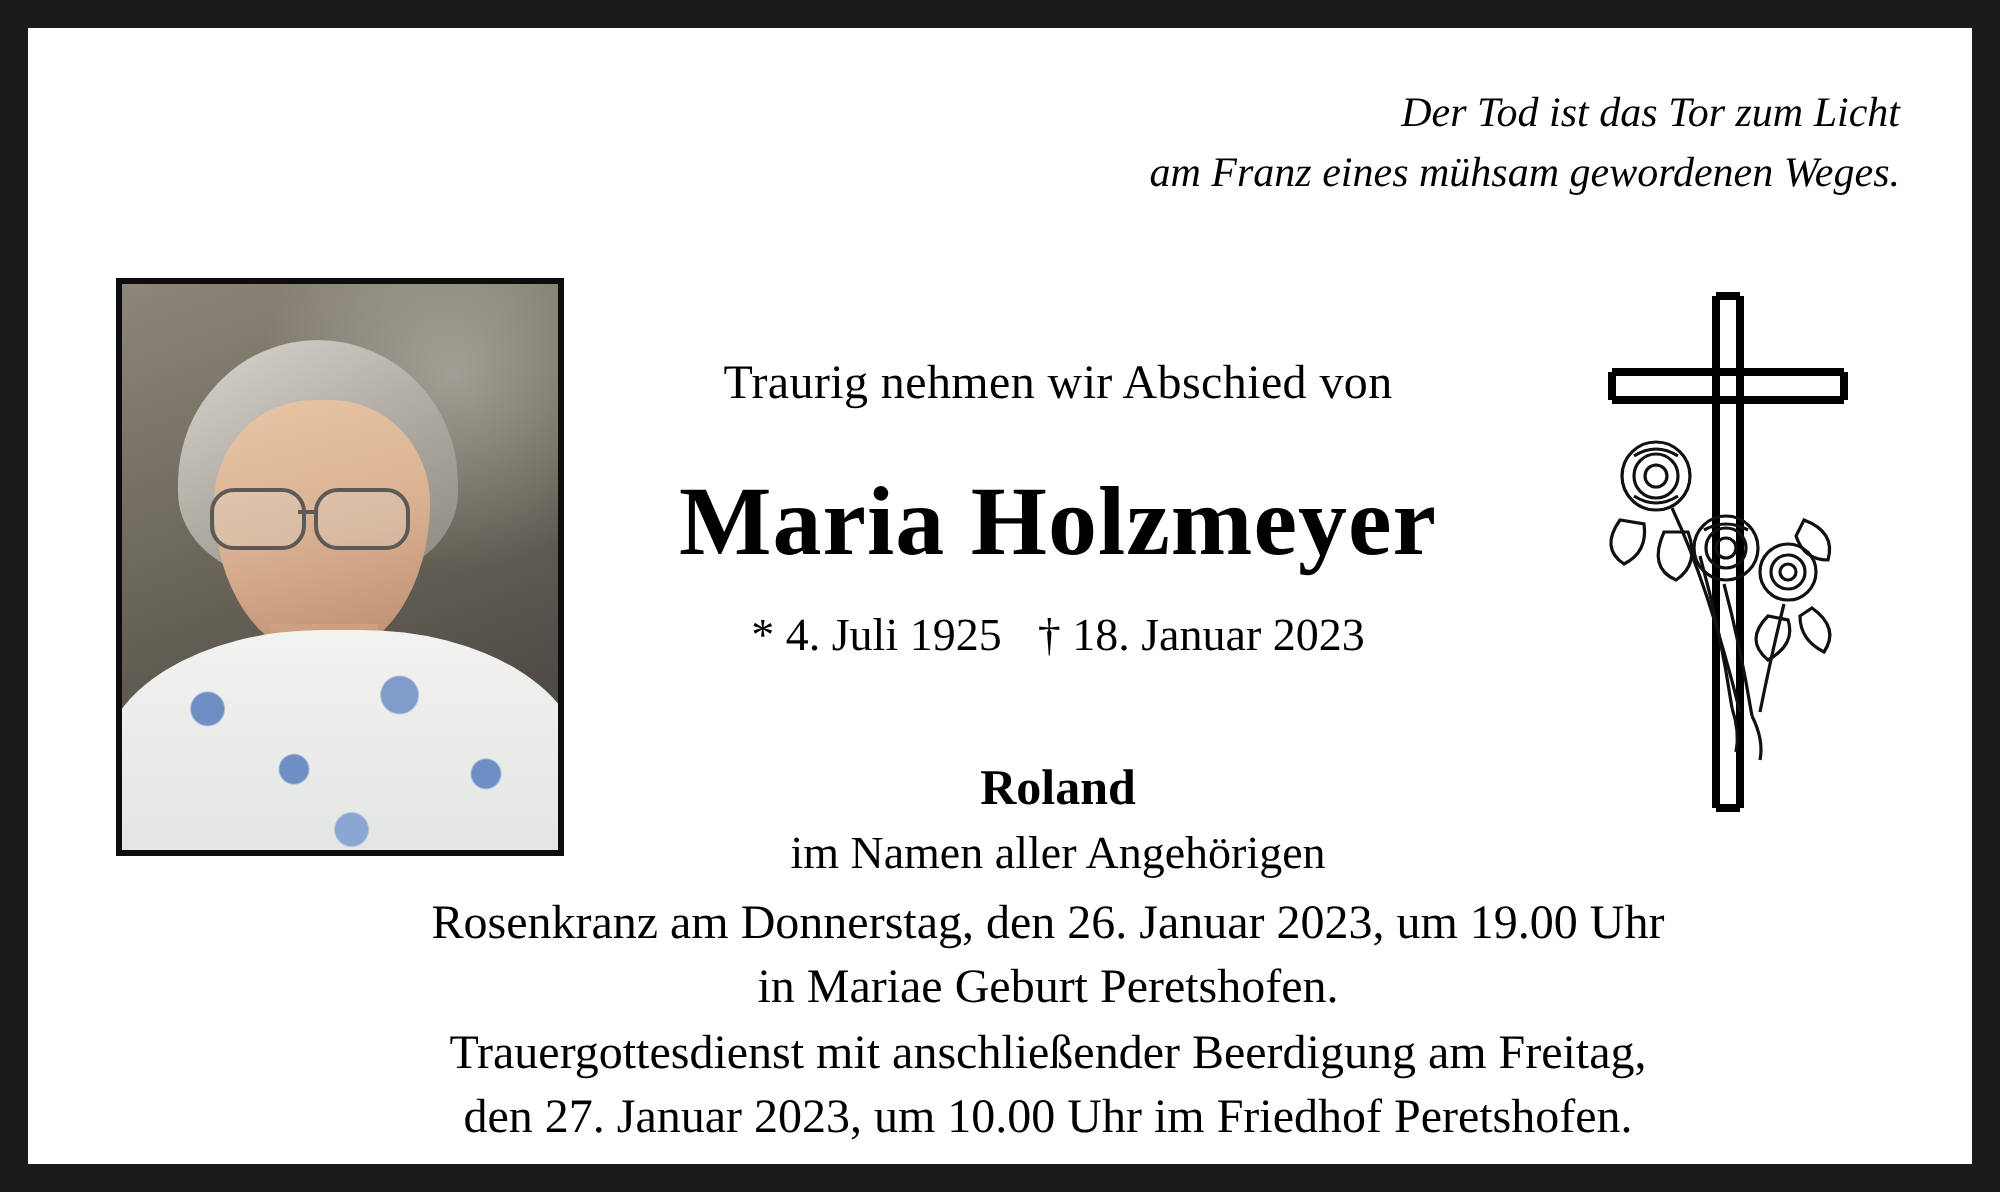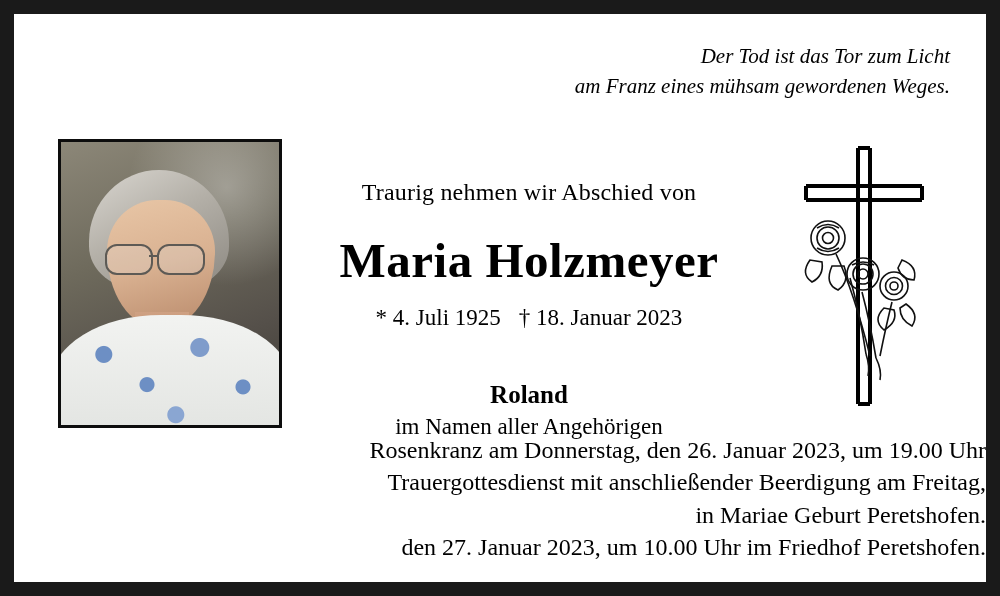--- a/index.html
+++ b/index.html
@@ -174,22 +174,22 @@
     top: 128px;
     width: 130px;
     height: 270px;
   }
 
   
   .details {
     position: absolute;
     left: 0;
     right: 0;
-    top: 420px;
-    text-align: right;
+    top: 432px;
+    text-align: center;
     font-family: "Liberation Serif", serif;
     font-size: 24px;
     line-height: 1.35;
     color: #000;
     padding-left: 48px;
   }
   .details div { white-space: nowrap; }
 </style>
 </head>
 <body>
@@ -266,18 +266,18 @@
         <path d="M52 136 Q62 172 68 212"></path>
 
         <path d="M68 212 Q72 224 70 234"></path>
         <path d="M78 216 Q84 228 82 238"></path>
       </g>
     </svg>
   </div>
 
   <div class="details">
     <div>Rosenkranz am Donnerstag, den 26. Januar 2023, um 19.00 Uhr</div>
+    <div>in Mariae Geburt Peretshofen.</div>
     <div>Trauergottesdienst mit anschließender Beerdigung am Freitag,</div>
-    <div>in Mariae Geburt Peretshofen.</div>
     <div>den 27. Januar 2023, um 10.00 Uhr im Friedhof Peretshofen.</div>
   </div>
 
 </div>
 
 </body></html>

